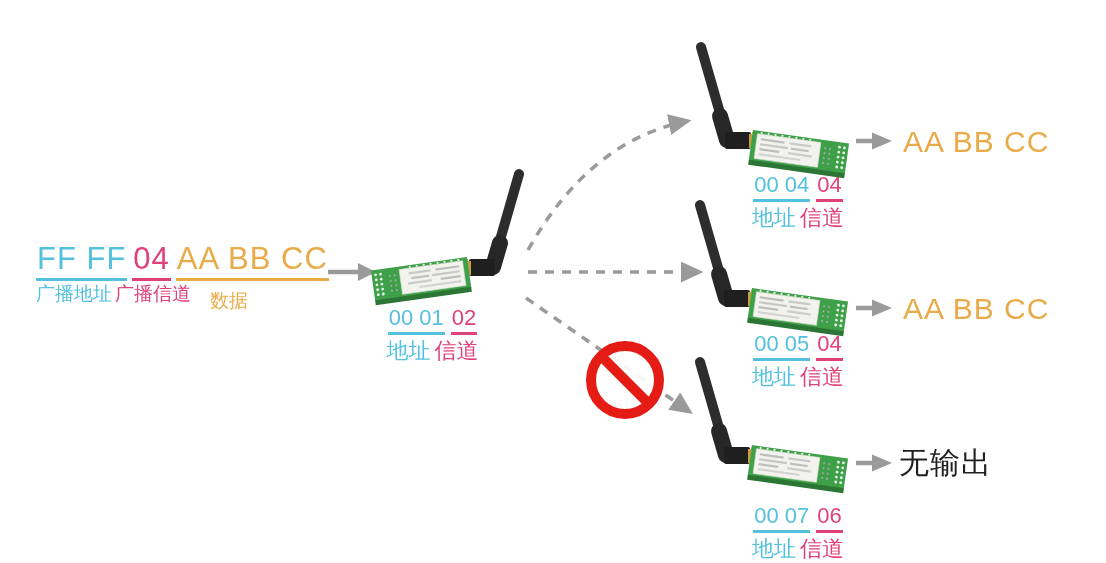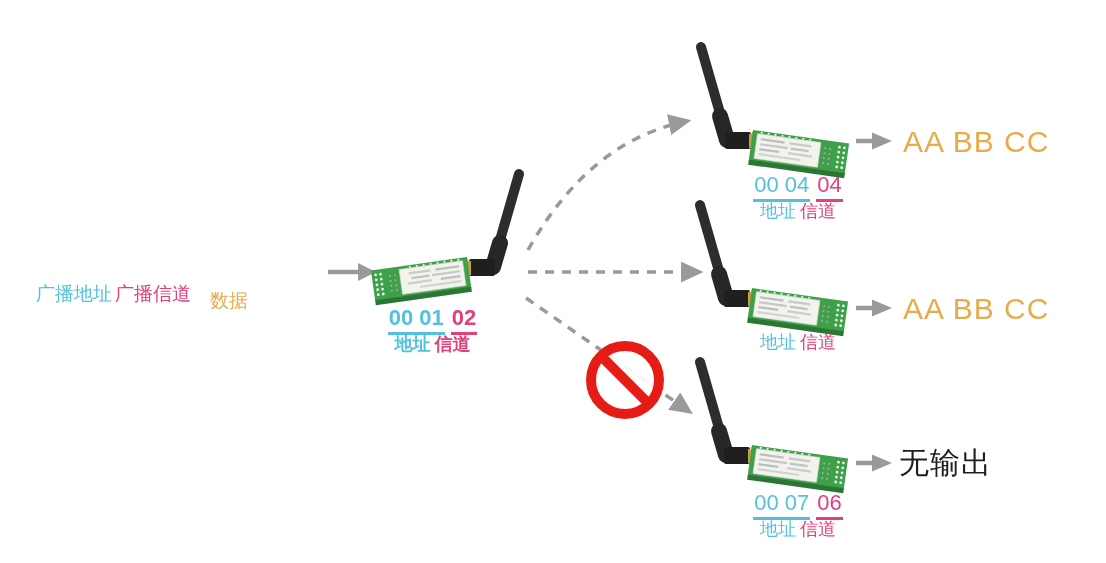--- a/index.html
+++ b/index.html
@@ -25,21 +25,21 @@
   .c-data{color:var(--c-data);}
   .c-dark{color:var(--c-dark);}
   
   .packet-row{font-size:31px;line-height:1;letter-spacing:1px;white-space:nowrap;}
   .seg{display:inline-block;border-bottom:3px solid;padding:0 1px 4px 1px;margin-right:5px;}
   .cap{font-size:19px;line-height:1;display:block;}
   
   .modlabel{text-align:center;white-space:nowrap;}
   .hexrow{font-size:22px;line-height:1;}
   .u{display:inline-block;border-bottom:3px solid;padding:0 1px 3px 1px;margin:0 3px;}
-  .caprow{font-size:18px;line-height:1;}
+  .caprow{font-size:22px;line-height:1;margin-top:5px;}
   .caprow span{margin:0 2px;}
   
   .out{font-size:30px;line-height:1;letter-spacing:1px;white-space:nowrap;}
   
   .arrow-stroke{stroke:var(--c-arrow);}
   .arrow-fill{fill:var(--c-arrow);}
   .dash{stroke:var(--c-arrow);fill:none;}
   .ne{stroke:var(--c-red);}
   .pcb-top{fill:var(--c-green);}
 </style>
@@ -157,49 +157,55 @@
     <g>
       <line x1="856" y1="308" x2="874" y2="308" class="arrow-stroke" stroke-width="4.5"></line>
       <polygon points="872,299.5 892,308 872,316.5" class="arrow-fill"></polygon>
     </g>
     <g>
       <line x1="856" y1="463" x2="874" y2="463" class="arrow-stroke" stroke-width="4.5"></line>
       <polygon points="872,454.5 892,463 872,471.5" class="arrow-fill"></polygon>
     </g>
   </svg>
 
+  <div class="abs packet-row" style="left:36px;top:243px;">
+    <span class="seg c-addr">FF FF</span><span class="seg c-chan">04</span><span class="seg c-data">AA BB CC</span>
+  </div>
   <span class="abs cap c-addr" style="left:36px;top:284px;width:92px;">广播地址</span>
   <span class="abs cap c-chan" style="left:115px;top:284px;width:80px;">广播信道</span>
   <span class="abs cap c-data" style="left:210px;top:291px;width:72px;">数据</span>
 
-  <div class="abs modlabel" style="left:377px;top:307px;width:111px;font-weight:bold;">
+  <div class="abs modlabel" style="left:377px;top:307px;width:111px;">
     <div class="hexrow">
       <span class="u c-addr">00 01</span><span class="u c-chan">02</span>
     </div>
     <div class="caprow">
       <span class="c-addr">地址</span><span class="c-chan">信道</span>
     </div>
   </div>
 
   <div class="abs modlabel" style="left:743px;top:174px;width:110px;">
     <div class="hexrow">
       <span class="u c-addr">00 04</span><span class="u c-chan">04</span>
     </div>
     <div class="caprow">
       <span class="c-addr">地址</span><span class="c-chan">信道</span>
     </div>
   </div>
 
   <div class="abs modlabel" style="left:743px;top:333px;width:110px;">
-    <div class="caprow">
-      <span class="c-addr">地址</span><span class="c-chan">信道</span>
-    </div>
-  </div>
-
-  <div class="abs modlabel" style="left:743px;top:492px;width:110px;">
+    <div class="hexrow">
+      <span class="u c-addr">00 05</span><span class="u c-chan">04</span>
+    </div>
+    <div class="caprow">
+      <span class="c-addr">地址</span><span class="c-chan">信道</span>
+    </div>
+  </div>
+
+  <div class="abs modlabel" style="left:743px;top:505px;width:110px;">
     <div class="hexrow">
       <span class="u c-addr">00 07</span><span class="u c-chan">06</span>
     </div>
     <div class="caprow">
       <span class="c-addr">地址</span><span class="c-chan">信道</span>
     </div>
   </div>
 
   <span class="abs out c-data" style="left:903px;top:127px;">AA BB CC</span>
   <span class="abs out c-data" style="left:903px;top:294px;">AA BB CC</span>

